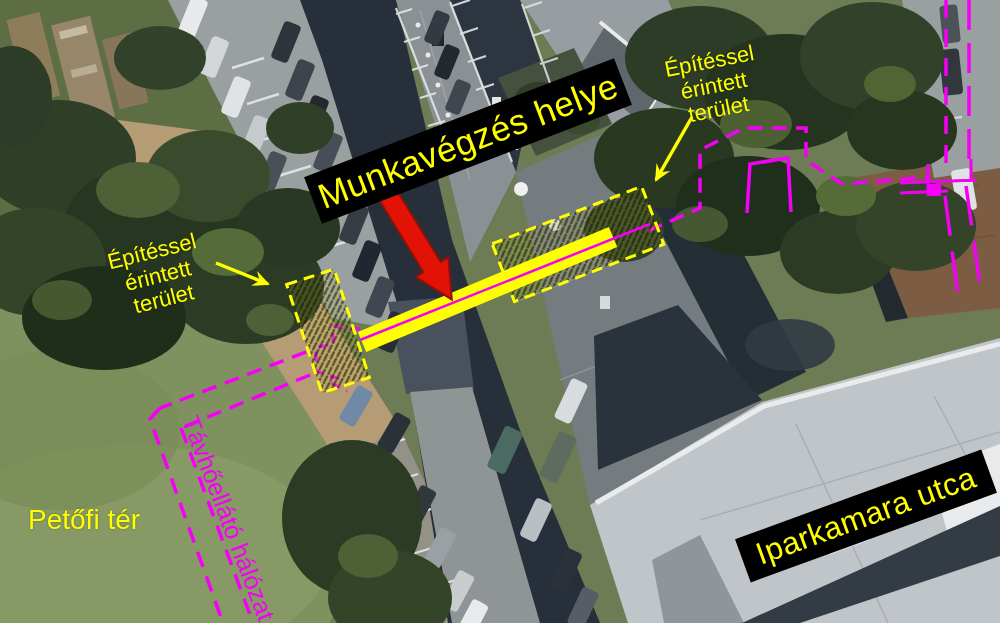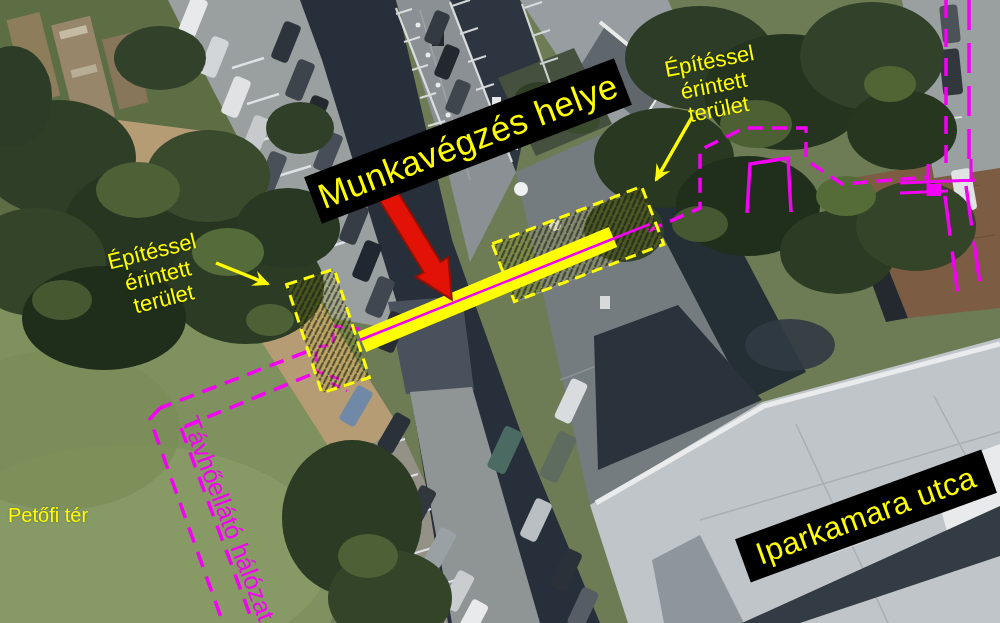--- a/index.html
+++ b/index.html
@@ -15,21 +15,21 @@
     white-space:nowrap;letter-spacing:.5px;
   }
   #banner-work{left:302px;top:116px;width:332px;height:50px;font-size:35px;transform:rotate(-21deg);}
   #banner-street{left:735px;top:493px;width:262px;height:46px;font-size:31px;transform:rotate(-20deg);}
   .area-label{
     color:var(--yellow,#ff0);font-size:22px;line-height:1.12;text-align:center;width:132px;
     text-shadow:0 0 2px rgba(0,0,0,.35);
   }
   #area-label-left{left:92px;top:239px;transform:rotate(-14deg);}
   #area-label-right{left:648px;top:49px;transform:rotate(-11deg);}
-  #petofi{left:8px;top:504px;font-size:20px;color:var(--yellow,#ff0);text-shadow:0 0 2px rgba(0,0,0,.35);text-align:center;}
+  #petofi{left:28px;top:504px;font-size:28px;color:var(--yellow,#ff0);text-shadow:0 0 2px rgba(0,0,0,.35);text-align:center;}
   #tavho{
     left:203px;top:412px;font-size:25px;color:var(--magenta,#f0f);
     transform:rotate(69deg);transform-origin:0 0;white-space:nowrap;
   }
   
   .mg{stroke:var(--magenta,#f0f);fill:none;}
   .mg-fill{fill:var(--magenta,#f0f);}
   .yl{stroke:var(--yellow,#ff0);fill:none;}
   .yl-fill{fill:var(--yellow,#ff0);}
   .red-arrow{fill:var(--red,#e31207);stroke:var(--red_outline,#8e1206);stroke-width:2;}

